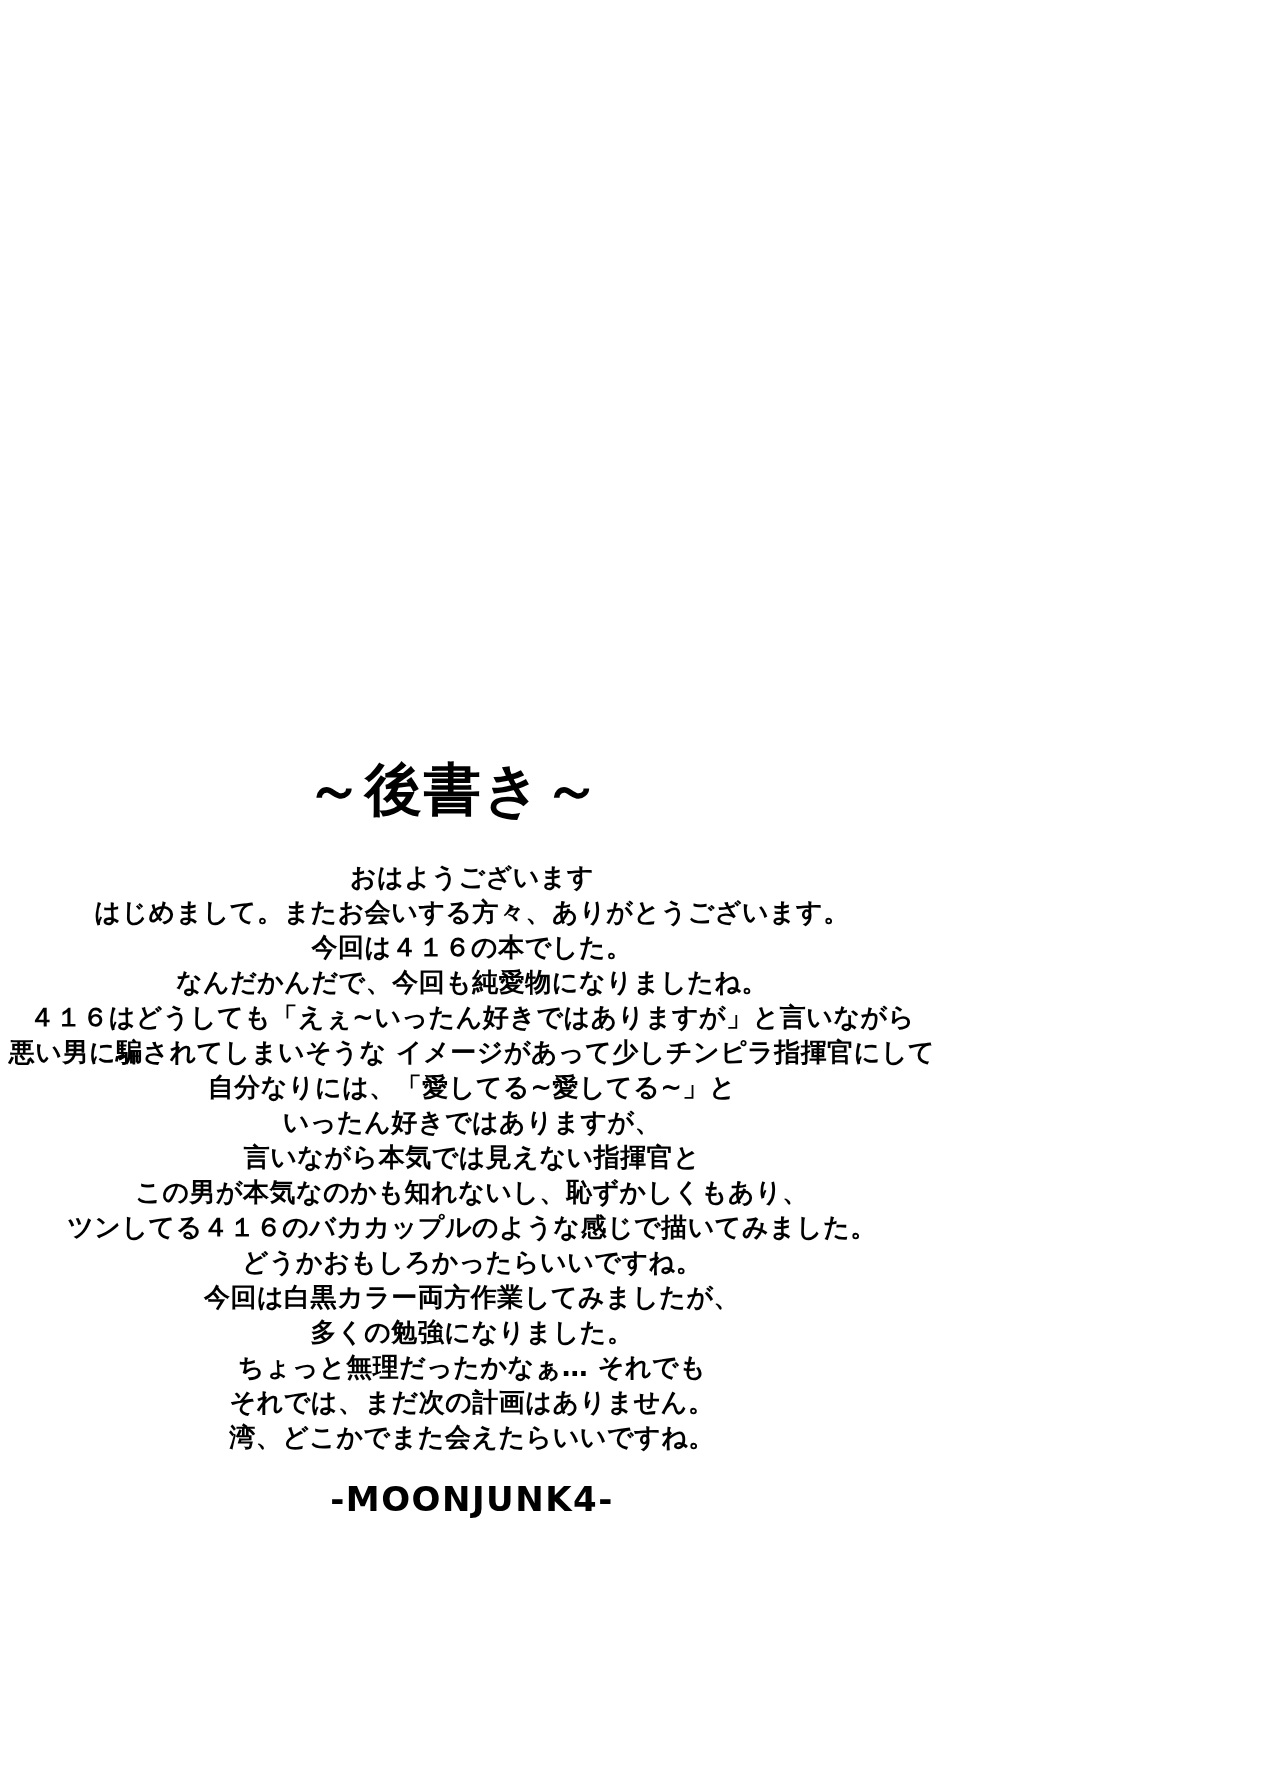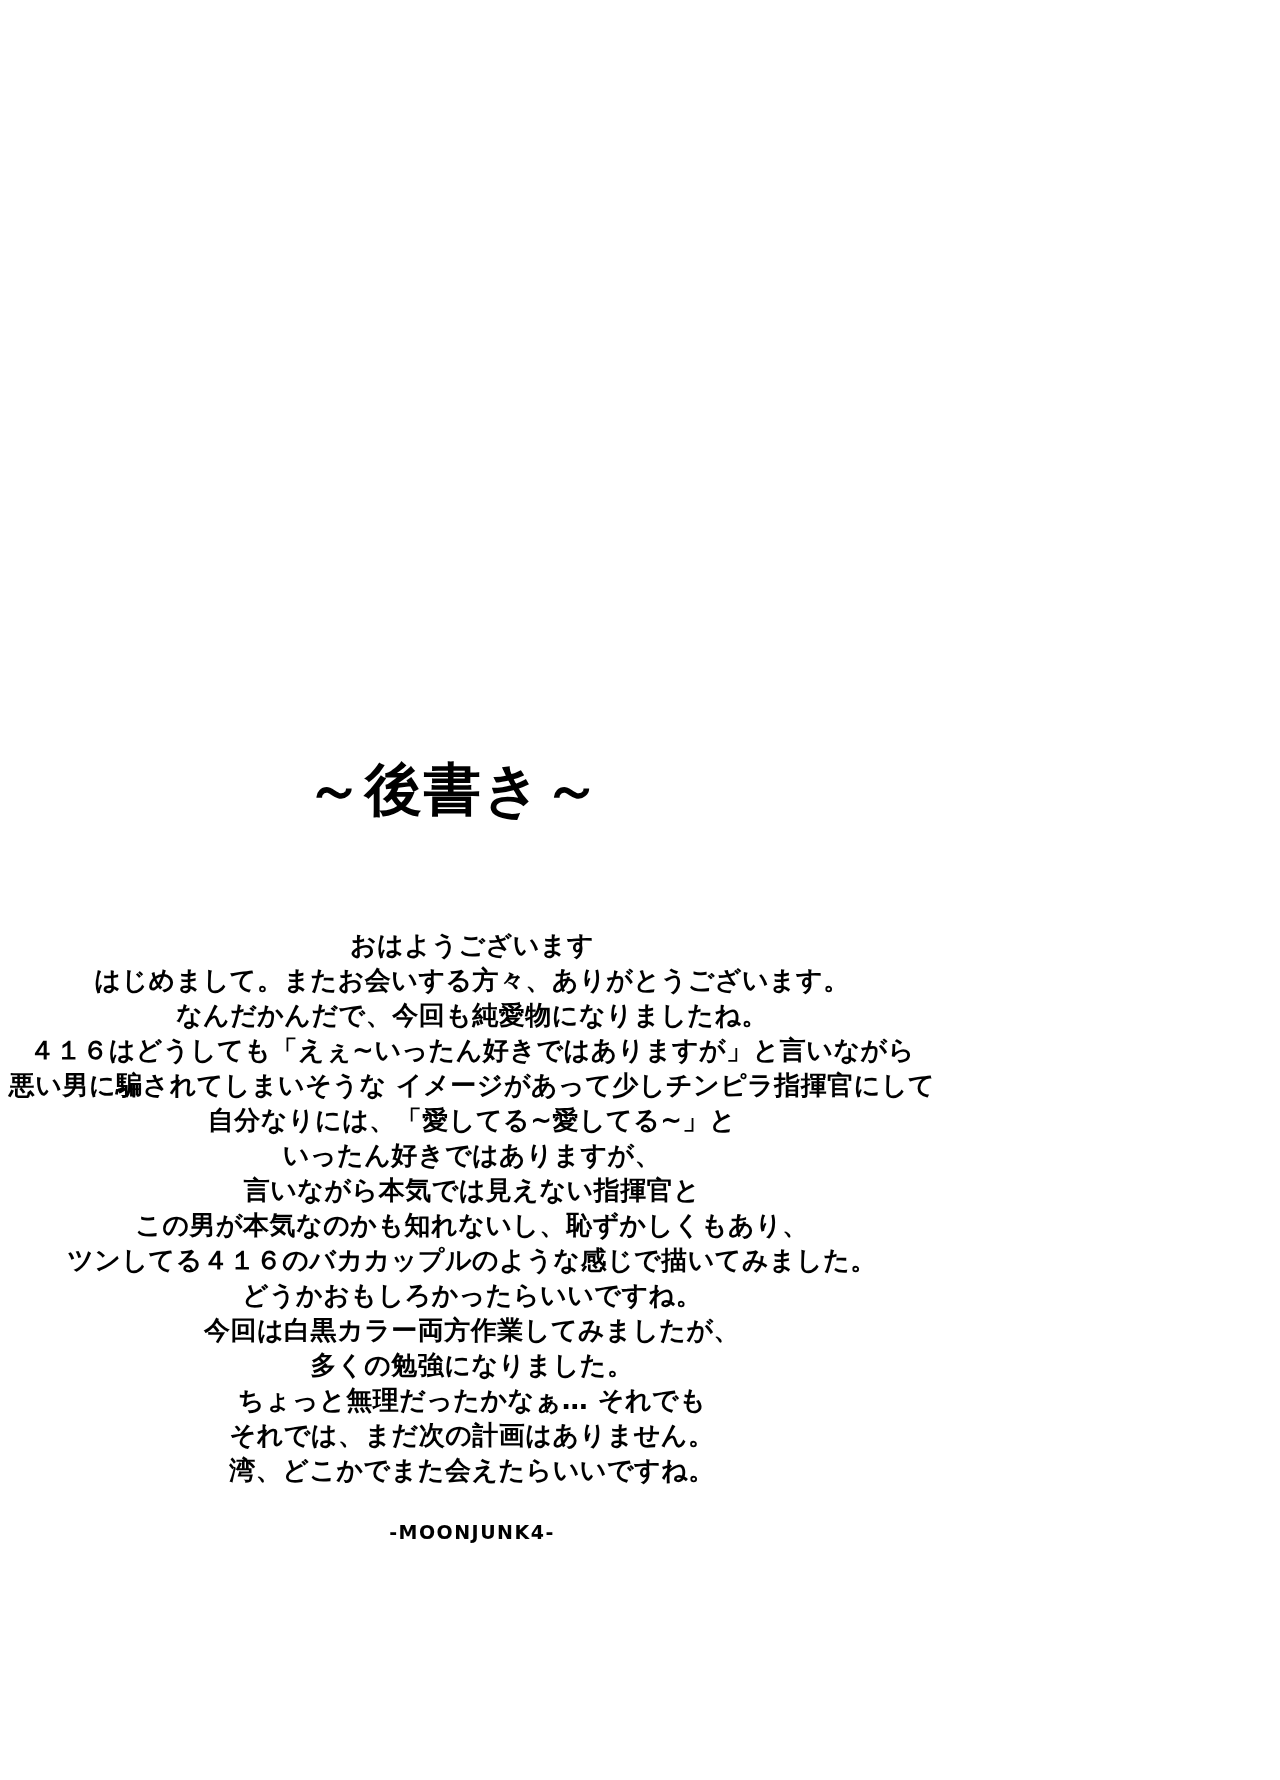--- a/index.html
+++ b/index.html
@@ -36,43 +36,44 @@
     line-height: 1.05;
     letter-spacing: 2px;
     white-space: nowrap;
   }
   .para {
     font-size: 26px;
     font-weight: 600;
     line-height: 35px;
     letter-spacing: 0.5px;
   }
-  .para-1 { margin-top: 108px; }
+  .para-1 { margin-top: 40px; }
   .para-2 { }
   .line { white-space: nowrap; }
   .signature {
     margin-top: 27px;
-    font-size: 19px;
+    font-size: 34px;
     font-weight: 600;
     line-height: 35px;
     letter-spacing: 1.5px;
     white-space: nowrap;
   }
 </style>
 </head>
 <body>
 
 <div class="page">
   <div class="content">
 
     <h1 class="title">～後書き～</h1>
 
     <div class="para para-1">
       <div class="line">おはようございます</div>
       <div class="line">はじめまして。またお会いする方々、ありがとうございます。</div>
+      <div class="line">今回は４１６の本でした。</div>
       <div class="line">なんだかんだで、今回も純愛物になりましたね。</div>
       <div class="line">４１６はどうしても「えぇ~いったん好きではありますが」と言いながら</div>
       <div class="line">悪い男に騙されてしまいそうな イメージがあって少しチンピラ指揮官にして</div>
       <div class="line">自分なりには、「愛してる~愛してる~」と</div>
       <div class="line">いったん好きではありますが、</div>
       <div class="line">言いながら本気では見えない指揮官と</div>
       <div class="line">この男が本気なのかも知れないし、恥ずかしくもあり、</div>
       <div class="line">ツンしてる４１６のバカカップルのような感じで描いてみました。</div>
       <div class="line">どうかおもしろかったらいいですね。</div>
     </div>

